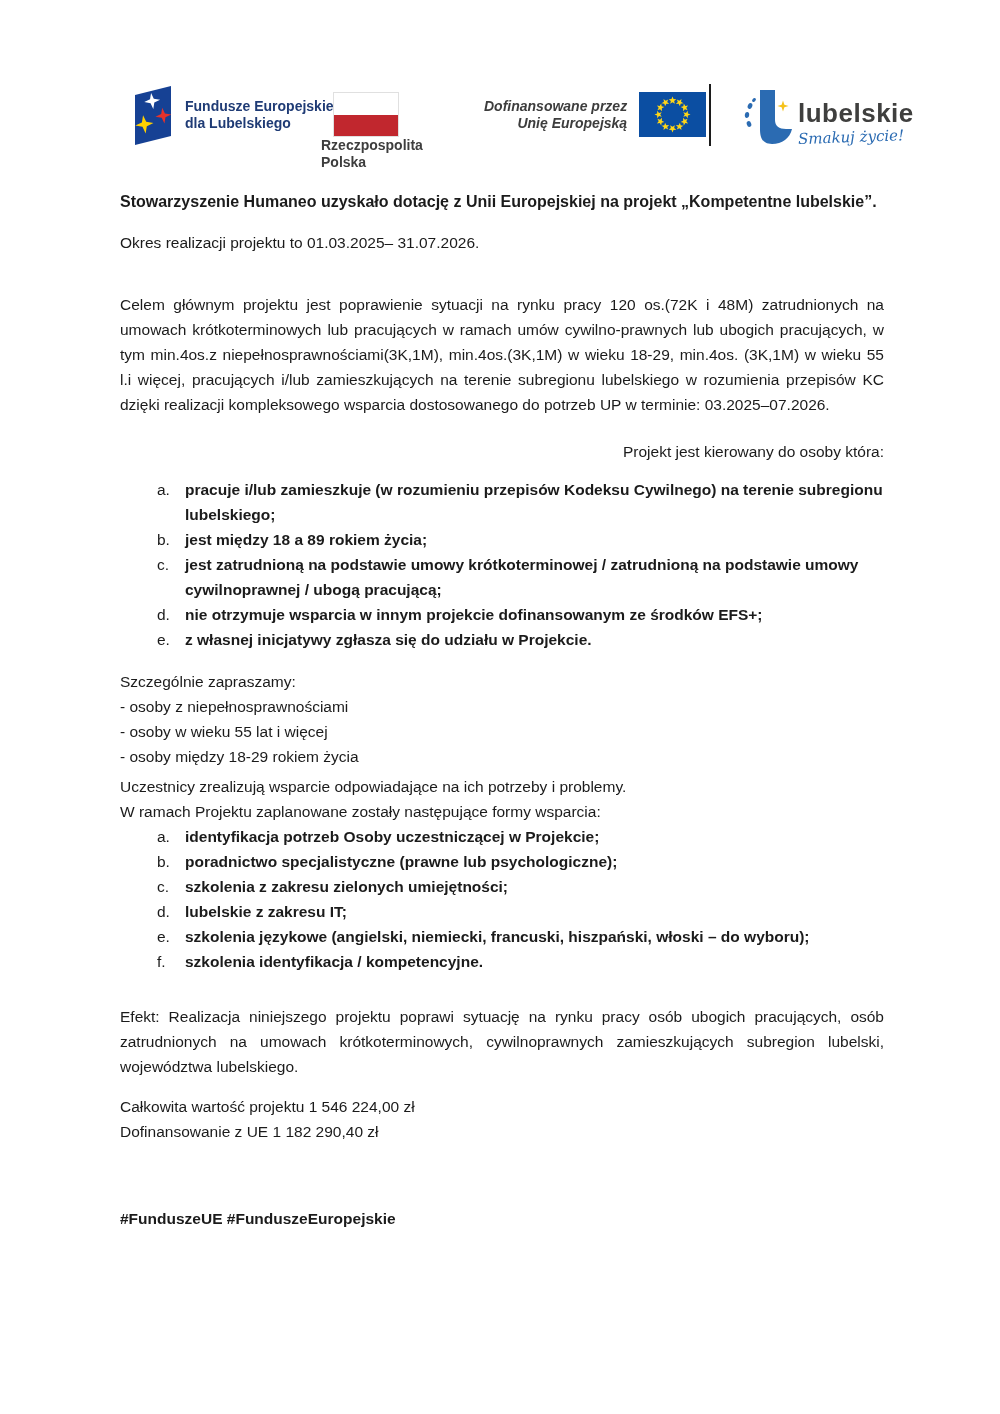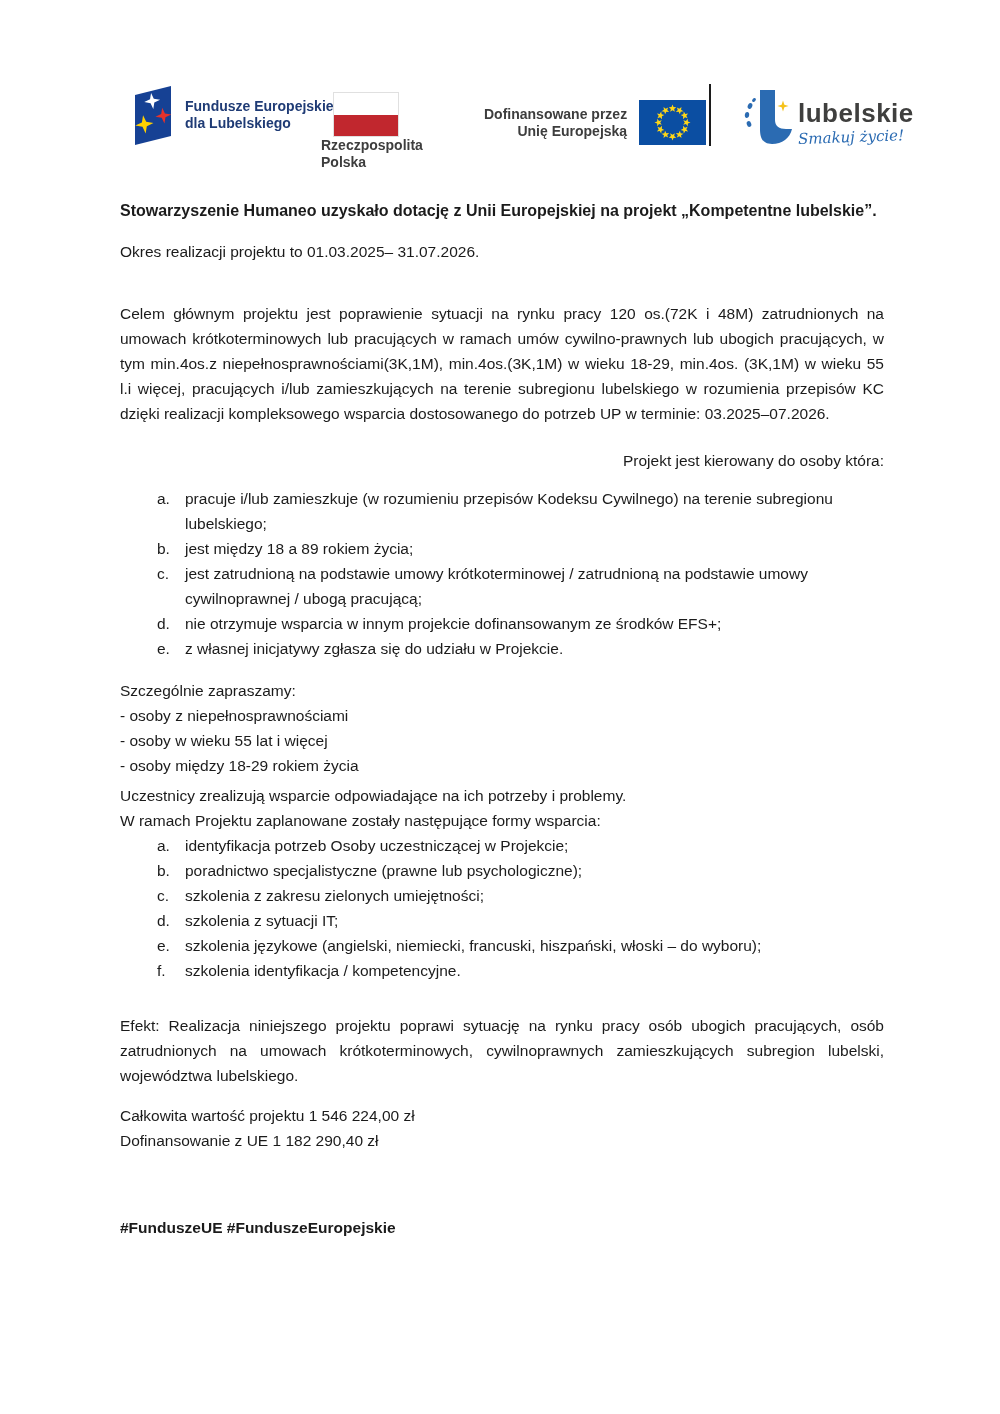--- a/index.html
+++ b/index.html
@@ -6,21 +6,21 @@
   .page {
     position:relative; width:1000px; height:1414px; background:#ffffff;
     font-family:"Liberation Sans", sans-serif; color:#1b1b1b; overflow:hidden;
   }
 
   
   .hdr { position:absolute; left:0; top:0; width:1000px; height:160px; }
   .lg { position:absolute; display:flex; align-items:center; }
   .lg-fe   { left:127px; top:84px; }
   .lg-pl   { left:309px; top:92px;flex-direction:column; }
-  .lg-eu   { left:484px; top:100px; }
+  .lg-eu   { left:484px; top:92px;font-style:italic; }
   .lg-lub  { left:742px; top:88px; }
   .hdr-divider { position:absolute; left:709px; top:84px; width:2px; height:62px; background:#1c1c1c; }
 
   .fe-flag { width:46px; height:62px; }
   .lg-text { font-size:14px; line-height:17px; font-weight:bold; color:#3d3d3d; margin-left:12px; }
   .lg-text.navy { color:#1f3b75; }
   .lg-text.right { text-align:right; margin-left:0; margin-right:12px; }
   .lg-text span { display:block; }
 
   .pl-flag { width:66px; height:45px; border:1px solid #e0e0e0; box-sizing:border-box; }
@@ -29,38 +29,38 @@
 
   .eu-flag { width:67px; height:45px; display:block; }
 
   .lub-wrap { display:flex; align-items:flex-end; }
   .lub-icon { width:52px; height:58px; }
   .lub-texts { margin-left:4px; margin-top:6px; }
   .lub-name { font-size:26px; line-height:26px; color:#3f3f3e; font-weight:bold; letter-spacing:0.5px; }
   .lub-tag { font-family:"DejaVu Serif", serif; font-style:italic; font-size:15px; color:#2b6bb2; margin-top:2px; transform:rotate(-2deg); }
 
   
-  .content { position:absolute; left:120px; top:196px; width:764px; font-size:15.5px; line-height:25px; }
+  .content { position:absolute; left:120px; top:187px; width:764px; font-size:15.5px; line-height:25px; }
   p { margin:0; }
   .just { text-align:justify; }
   .bold { font-weight:bold; }
   .title { font-size:16px; line-height:30px; }
   .mt-okres { margin-top:13px; }
   .mt-goal  { margin-top:37px; }
   .mt-lead  { margin-top:22px;text-align:right; }
   .mt-list  { margin-top:13px; }
   .mt-invite{ margin-top:17px; }
   .mt-supp  { margin-top:5px; }
   .mt-effect{ margin-top:30px; }
   .mt-value { margin-top:15px; }
   .mt-hash  { margin-top:62px; }
 
   .list .list-item { display:flex; }
   .list .marker { flex:none; width:28px; margin-left:37px; }
-  .list .item-text { flex:1; }
+  .list .item-text { flex:1;font-weight:bold; }
 </style>
 </head>
 <body>
 
 <div class="page">
 
   <div class="hdr">
 
     <div class="lg lg-fe">
       <svg class="fe-flag" viewBox="0 0 46 62">
@@ -186,21 +186,21 @@
       <div class="list-item">
         <span class="marker">b.</span>
         <span class="item-text">poradnictwo specjalistyczne (prawne lub psychologiczne);</span>
       </div>
       <div class="list-item">
         <span class="marker">c.</span>
         <span class="item-text">szkolenia z zakresu zielonych umiejętności;</span>
       </div>
       <div class="list-item">
         <span class="marker">d.</span>
-        <span class="item-text">szkolenia z sytuacji IT;</span>
+        <span class="item-text">lubelskie z zakresu IT;</span>
       </div>
       <div class="list-item">
         <span class="marker">e.</span>
         <span class="item-text">szkolenia językowe (angielski, niemiecki, francuski, hiszpański, włoski – do wyboru);</span>
       </div>
       <div class="list-item">
         <span class="marker">f.</span>
         <span class="item-text">szkolenia identyfikacja / kompetencyjne.</span>
       </div>
     </div>

